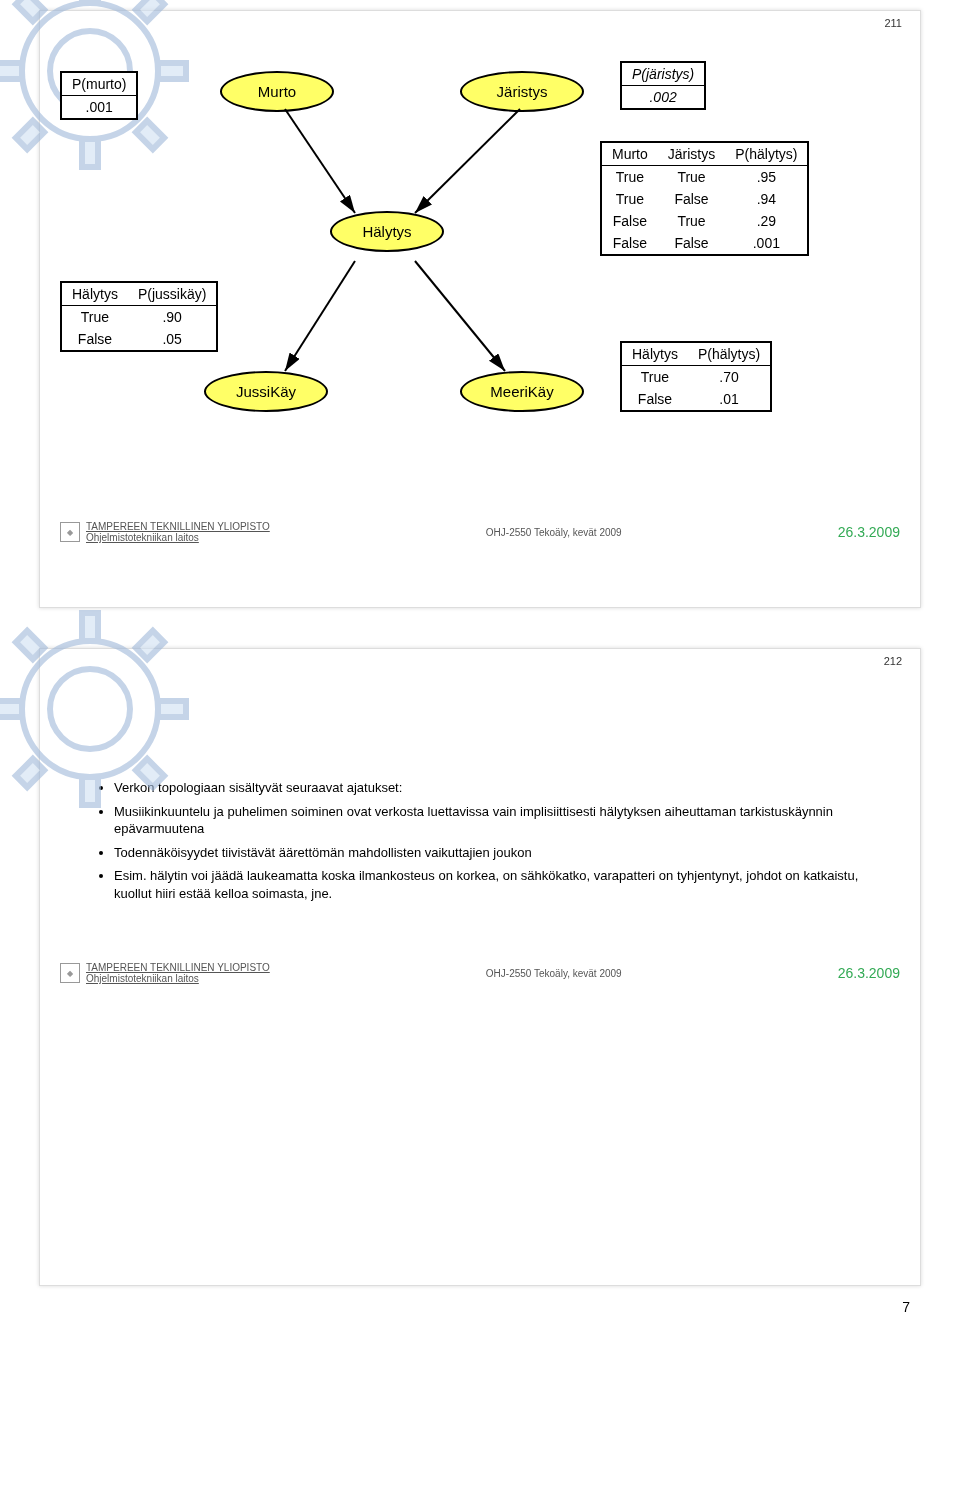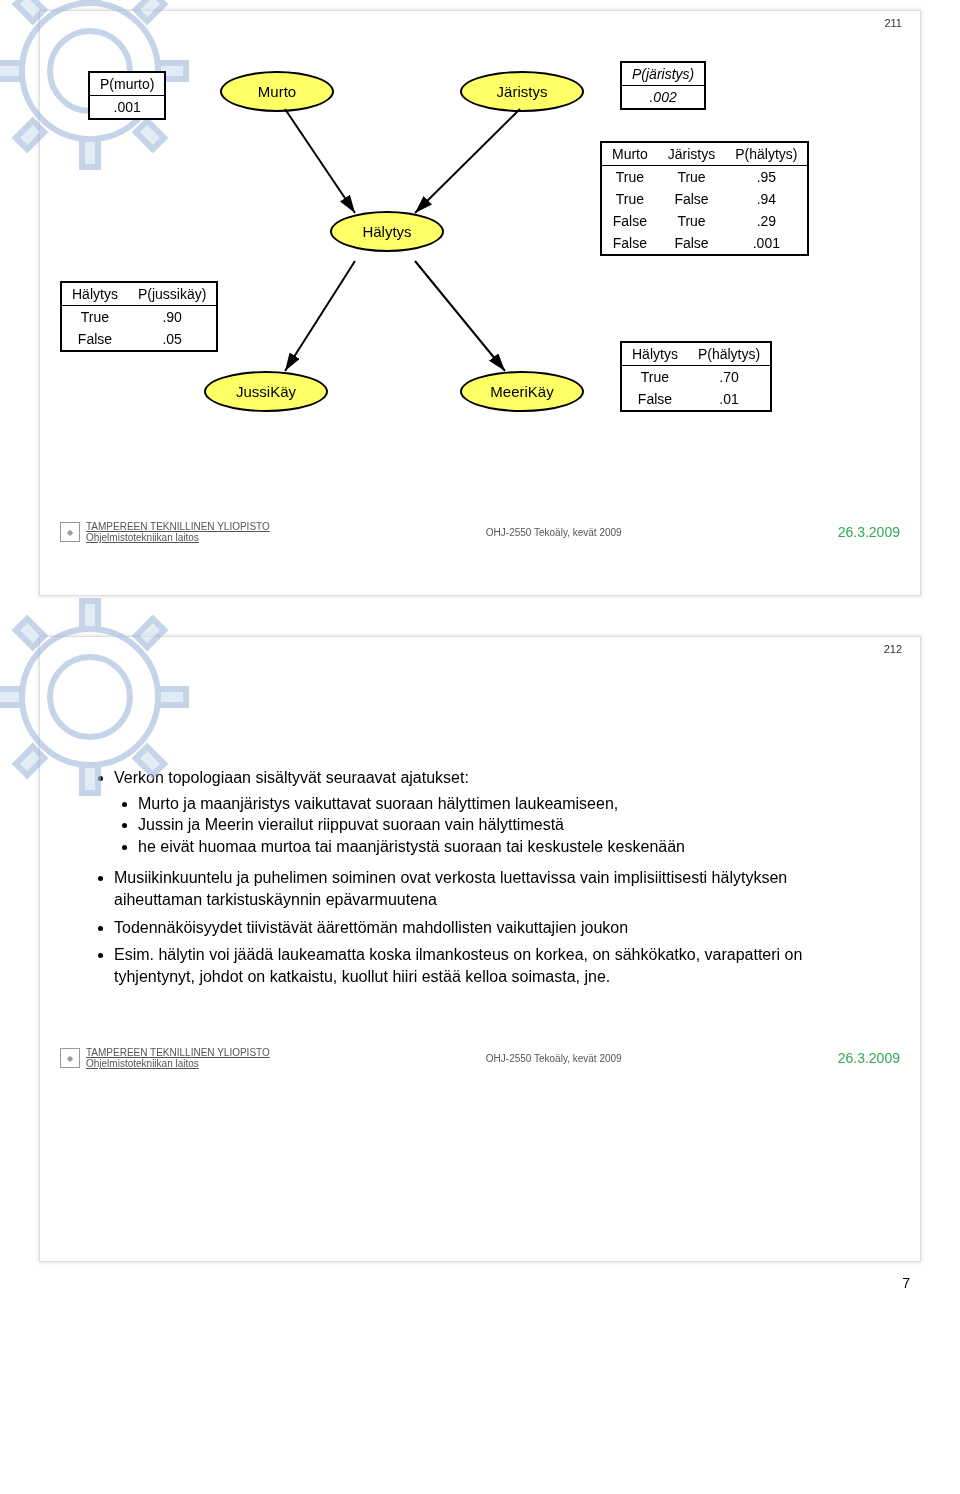--- a/index.html
+++ b/index.html
@@ -1,17 +1,17 @@
 <!DOCTYPE html>
 <html><head>
 <meta charset="utf-8">
 <style>
   html,body{margin:0;padding:0;background:#fff;font-family:"Comic Sans MS","Comic Sans",cursive,sans-serif;font-size:15px;color:#000;}
   .page{width:960px;margin:0 auto;position:relative;}
-  .slide{position:relative;width:840px;margin:10px auto 40px auto;border:1px solid #ddd;box-shadow:0 0 4px rgba(0,0,0,0.15);background:#fff;padding:20px 20px 4px 20px;min-height:560px;}
+  .slide{position:relative;width:840px;margin:10px auto 40px auto;border:1px solid #ddd;box-shadow:0 0 4px rgba(0,0,0,0.15);background:#fff;padding:20px 20px 16px 20px;min-height:560px;}
   .slidenum{position:absolute;top:6px;right:18px;font-size:11px;font-family:Arial,sans-serif;color:#333;}
   
   .gear{position:absolute;left:-50px;top:-40px;width:200px;height:200px;opacity:.6;}
   .gear svg{width:100%;height:100%;}
   
   .diag{position:relative;width:800px;height:440px;margin-top:20px;z-index:2;}
   .node-ell{position:absolute;background:#ffff66;border:2px solid #000;border-radius:50%;text-align:center;padding:10px 0;font-weight:400;}
   .node-ell span{display:block;}
   
   .tbox{position:absolute;border:2px solid #000;background:#fff;}
@@ -21,21 +21,21 @@
   .sep td{border-top:1px solid #000;}
   
   .svg-arrows{position:absolute;left:0;top:0;width:800px;height:440px;pointer-events:none;z-index:1;}
   
   .footer{display:flex;align-items:center;justify-content:space-between;margin-top:30px;font-family:Arial,sans-serif;font-size:10px;color:#555;}
   .footer .uni{display:flex;align-items:center;gap:6px;}
   .footer .uni-logo{width:18px;height:18px;border:1px solid #999;display:flex;align-items:center;justify-content:center;font-size:8px;color:#999;}
   .footer .uni-text{line-height:1.1;text-decoration:underline;}
   .footer .date{color:#3a5;font-size:14px;}
   
-  .slide2-body{margin-top:110px;font-family:Arial,sans-serif;font-size:16px;line-height:1.35;padding:0 30px;}
+  .slide2-body{margin-top:110px;font-family:Arial,sans-serif;font-size:13px;line-height:1.35;padding:0 30px;}
   ul.top{list-style:disc;padding-left:24px;margin:0;}
   ul.sub{list-style:disc;padding-left:24px;margin:4px 0 10px 0;}
   ul.top>li{margin-bottom:6px;}
   .pagenum{position:absolute;right:10px;bottom:-30px;font-family:Arial,sans-serif;font-size:14px;color:#000;}
 </style>
 </head>
 <body>
 
 <div class="page">
 
@@ -68,21 +68,21 @@
           <marker id="arr" markerWidth="10" markerHeight="10" refX="9" refY="3" orient="auto">
             <path d="M0,0 L0,6 L9,3 z" fill="#000"></path>
           </marker>
         </defs>
         <line x1="225" y1="58" x2="295" y2="162" stroke="#000" stroke-width="2" marker-end="url(#arr)"></line>
         <line x1="460" y1="58" x2="355" y2="162" stroke="#000" stroke-width="2" marker-end="url(#arr)"></line>
         <line x1="295" y1="210" x2="225" y2="320" stroke="#000" stroke-width="2" marker-end="url(#arr)"></line>
         <line x1="355" y1="210" x2="445" y2="320" stroke="#000" stroke-width="2" marker-end="url(#arr)"></line>
       </svg>
 
-      <div class="tbox" style="left:0px;top:20px;margin-left:28px;">
+      <div class="tbox" style="left:0px;top:20px;">
         <table>
           <tbody>
               <tr class="hdr">
                 <td>P(murto)</td>
               </tr>
           <tr class="sep">
                 <td>.001</td>
               </tr>
         </tbody>
           </table>
@@ -225,25 +225,20 @@
             <rect x="74" y="78" width="12" height="8" fill="#cfe0f2" stroke="#9fb8d9" transform="rotate(45 80 82)"></rect>
           </g>
         </g>
       </svg>
     </div>
 
     <div class="slide2-body">
       <ul class="top">
         <li>
           <span>Verkon topologiaan sisältyvät seuraavat ajatukset:</span>
-          <ul class="sub">
-            <li>Murto ja maanjäristys vaikuttavat suoraan hälyttimen laukeamiseen,</li>
-            <li>Jussin ja Meerin vierailut riippuvat suoraan vain hälyttimestä</li>
-            <li>he eivät huomaa murtoa tai maanjäristystä suoraan tai keskustele keskenään</li>
-          </ul>
         </li>
         <li>Musiikinkuuntelu ja puhelimen soiminen ovat verkosta luettavissa vain implisiittisesti hälytyksen aiheuttaman tarkistuskäynnin epävarmuutena</li>
         <li>Todennäköisyydet tiivistävät äärettömän mahdollisten vaikuttajien joukon</li>
         <li>Esim. hälytin voi jäädä laukeamatta koska ilmankosteus on korkea, on sähkökatko, varapatteri on tyhjentynyt, johdot on katkaistu, kuollut hiiri estää kelloa soimasta, jne.</li>
       </ul>
     </div>
 
     <div class="footer" style="margin-top:60px;">
       <div class="uni">
         <div class="uni-logo">◆</div>

